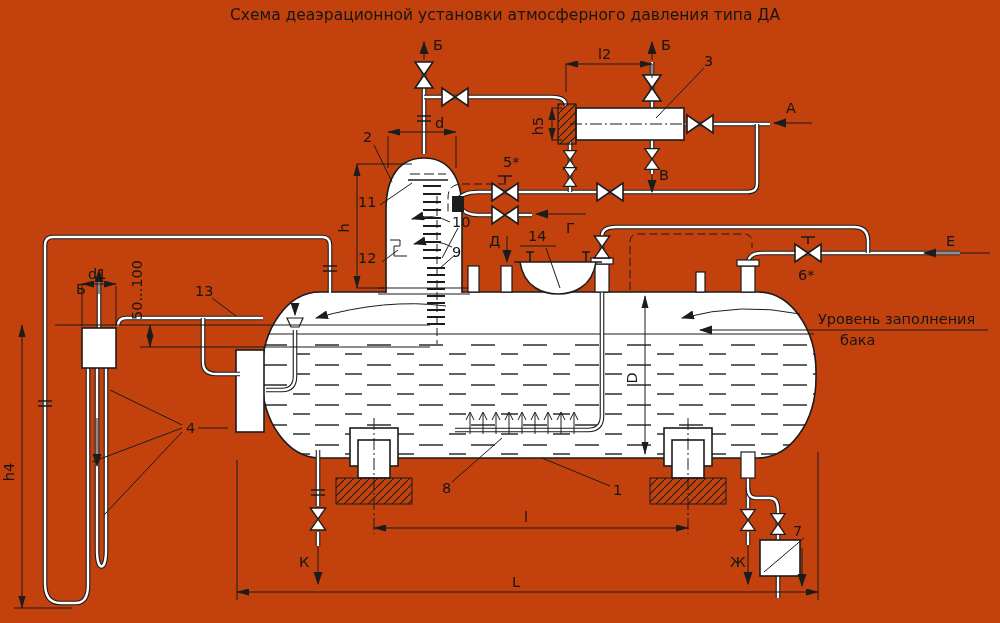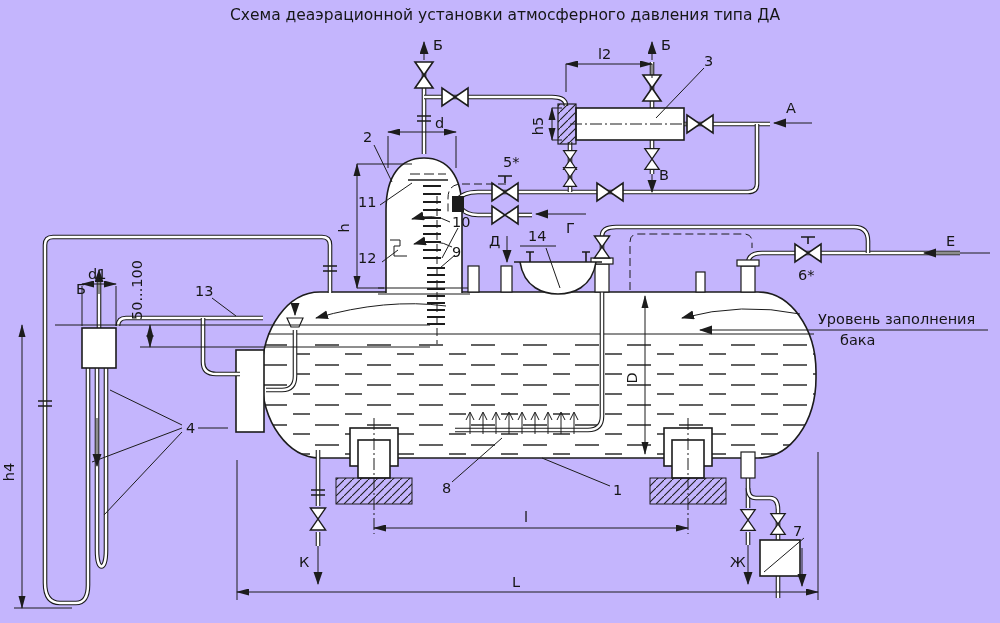--- a/index.html
+++ b/index.html
@@ -1,16 +1,16 @@
 <!DOCTYPE html>
 <html><head>
 <meta charset="utf-8">
 <style>
   html,body{margin:0;padding:0;background:#fff;}
-  .stage{width:1000px;height:623px;position:relative;background:#c4b5fd;overflow:hidden;}
+  .stage{width:1000px;height:623px;position:relative;background:#c2410c;overflow:hidden;}
   svg{display:block;}
   text{font-family:"DejaVu Sans",sans-serif;font-size:14.5px;fill:#161616;}
   .big{font-size:15.5px;}
   .p{stroke:#1c1c1c;stroke-width:4.6;fill:none;stroke-linecap:butt;}
   .pc{stroke:#ffffff;stroke-width:2.4;fill:none;stroke-linecap:butt;}
   .t{stroke:#1c1c1c;stroke-width:1;fill:none;}
   .t2{stroke:#1c1c1c;stroke-width:1.6;fill:none;}
   .rung{stroke:#1c1c1c;stroke-width:2.2;fill:none;}
   .dsh{stroke:#1c1c1c;stroke-width:1;fill:none;stroke-dasharray:8 4;}
   .ddot{stroke:#1c1c1c;stroke-width:1;fill:none;stroke-dasharray:12 3 2 3;}

